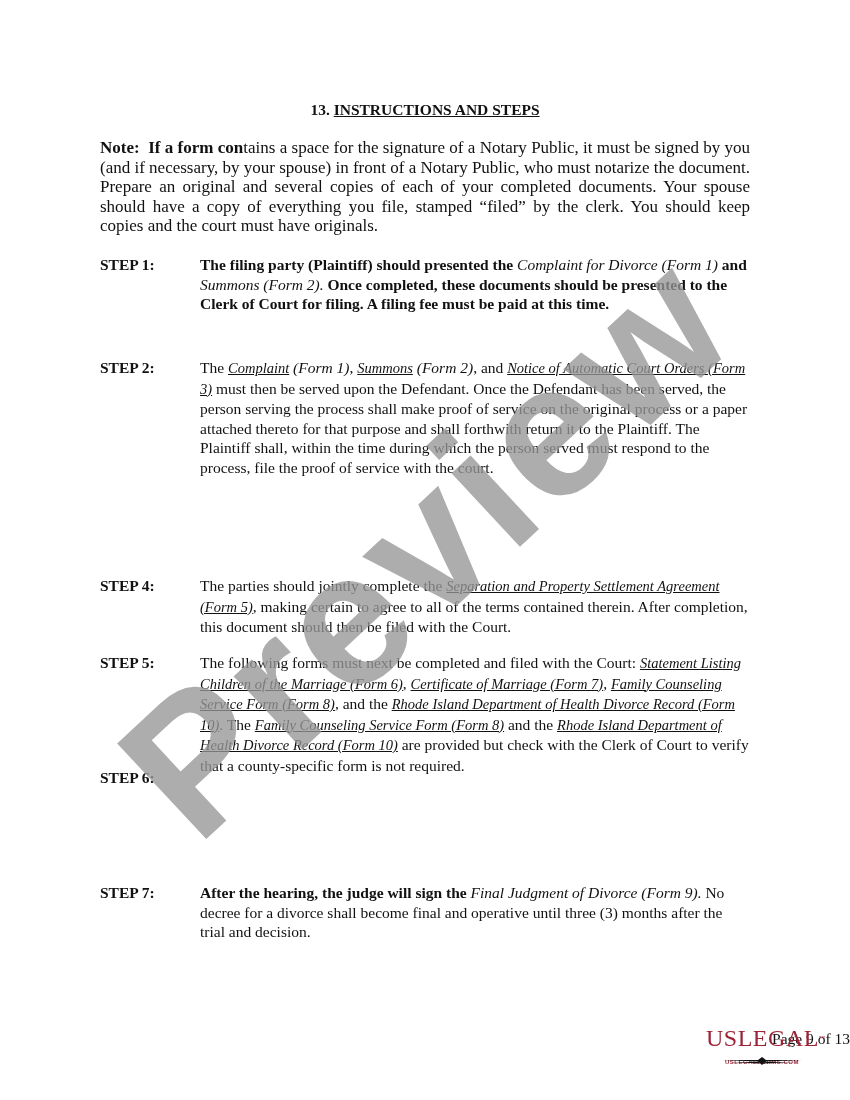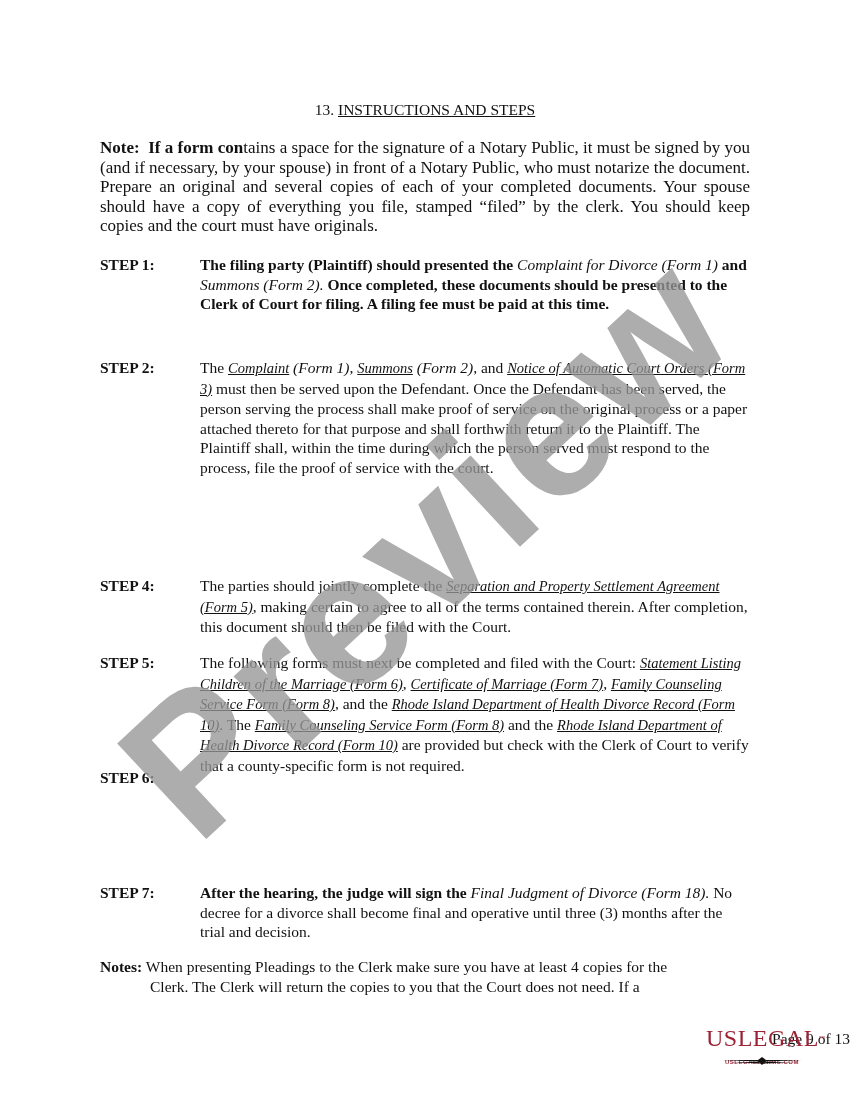--- a/index.html
+++ b/index.html
@@ -1,20 +1,20 @@
 <!DOCTYPE html>
 <html><head>
 <meta charset="utf-8">
 <style>
   html, body { margin:0; padding:0; background:#ffffff; }
   body { width:850px; height:1100px; position:relative; overflow:hidden;
          font-family:"Liberation Serif","DejaVu Serif",serif; color:#111; }
   .page { position:absolute; left:0; top:0; width:850px; height:1100px; }
   .heading { position:absolute; top:101px; left:0; width:850px; text-align:center;
-             font-weight:normal; font-size:15.5px; }
+             font-weight:bold; font-size:15.5px; }
   .heading .u { text-decoration:underline; }
   .note { position:absolute; left:100px; top:138px; width:650px; font-size:17px;
           line-height:19.5px; text-align:justify; }
   .note b { font-weight:bold; }
   .step { position:absolute; left:100px; width:650px; font-size:15.5px; line-height:19.5px; }
   .step .lbl { position:absolute; left:0; top:0; font-weight:bold; width:95px; }
   .step .body { margin-left:100px; }
   .step.bold .body { font-weight:bold; }
   .it { font-style:italic; font-size:14.5px;text-decoration:underline; }
   .bi { font-style:italic; font-weight:normal; }
@@ -66,26 +66,24 @@
     <span class="lbl">STEP 5:</span>
     <div class="body"><span>The following forms must next be completed and filed with the Court:  </span><span class="it">Statement Listing Children of the Marriage (Form 6)</span><span>, </span><span class="it">Certificate of Marriage (Form 7)</span><span>, </span><span class="it">Family Counseling Service Form (Form 8)</span><span>, and the </span><span class="it">Rhode Island Department of Health Divorce Record (Form 10)</span><span>.  The </span><span class="it">Family Counseling Service Form (Form 8)</span><span> and the </span><span class="it">Rhode Island Department of Health Divorce Record (Form 10)</span><span> are provided but check with the Clerk of Court to verify that a county-specific form is not required.</span></div>
   </div>
 
   <div class="step" style="top:768px;">
     <span class="lbl">STEP 6:</span>
   </div>
 
   <div class="step" style="top:883px;">
     <span class="lbl">STEP 7:</span>
-    <div class="body"><b>After the hearing, the judge will sign the </b><span class="bi">Final Judgment of Divorce (Form 18).</span><span>  No decree for a divorce shall become final and operative until three (3) months after the trial and decision.</span></div>
+    <div class="body"><b>After the hearing, the judge will sign the </b><span class="bi">Final Judgment of Divorce (Form 9).</span><span>  No decree for a divorce shall become final and operative until three (3) months after the trial and decision.</span></div>
   </div>
 
   <div class="notes">
-    <div><span class="lbl">Notes:</span><span> When presenting Pleadings to the Clerk make sure you have at least 4 copies for the</span></div>
-    <div class="cont">Clerk. The Clerk will return the copies to you that the Court does not need.  If a</div>
   </div>
 
   <div class="footer">Page 9 of 13</div>
 
   <div class="logo">
     <div class="brand"><span>USLEGAL</span><span class="tm">™</span></div>
     <div class="wings">
       <svg width="80" height="8" viewBox="0 0 80 8">
         <path d="M0 3 L36 3 L40 0 L44 3 L80 3 L44 4.5 L40 8 L36 4.5 Z" fill="#111"></path>
         <path d="M8 5 L36 5 L40 7 L44 5 L72 5 L40 6.5 Z" fill="#111"></path>

